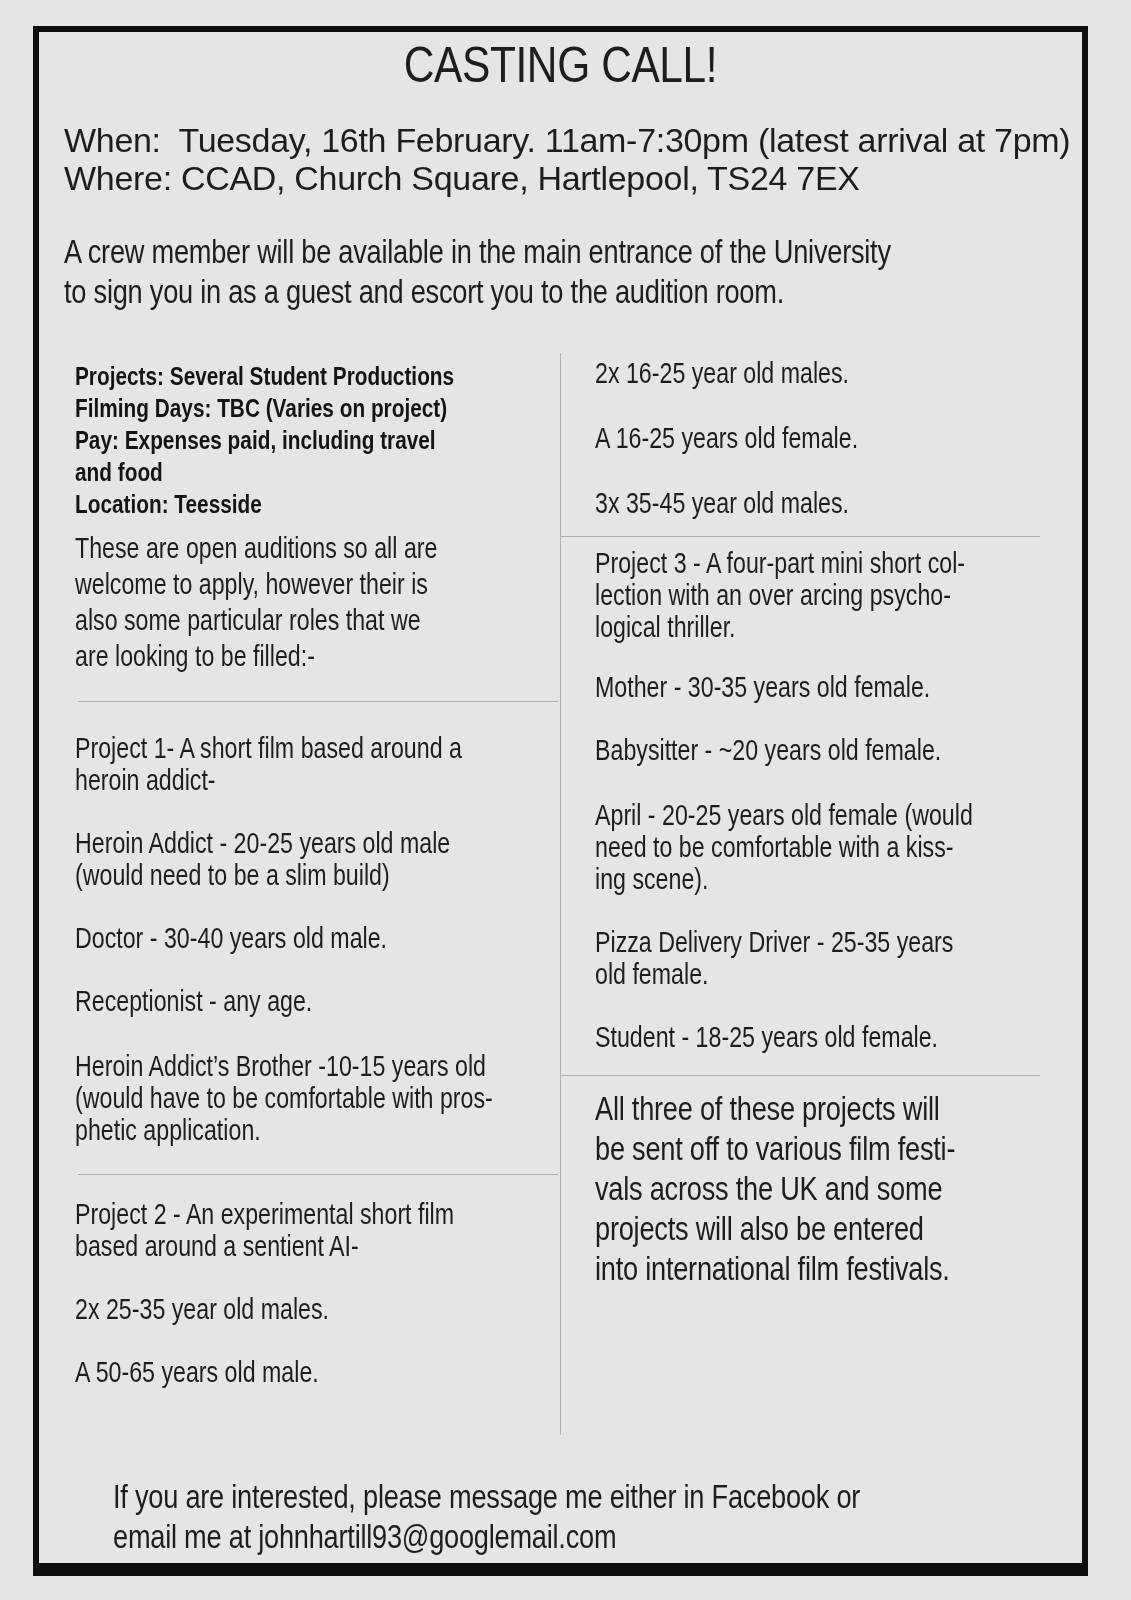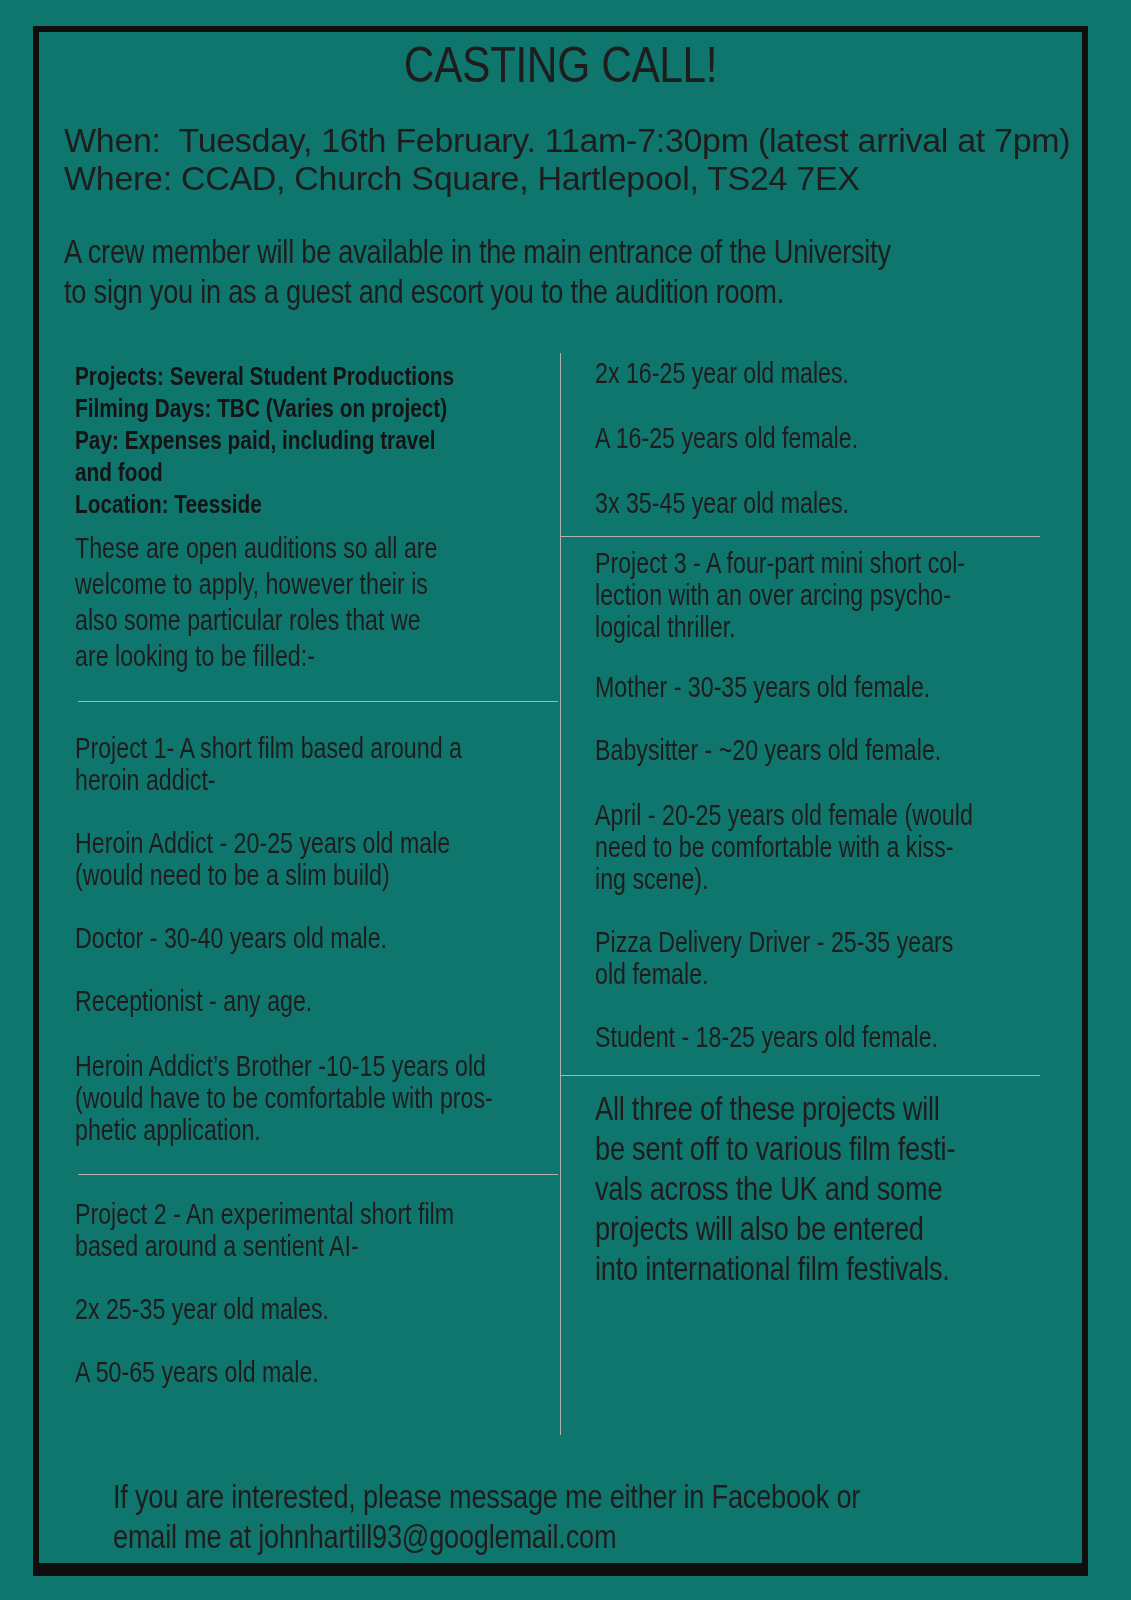--- a/index.html
+++ b/index.html
@@ -1,20 +1,20 @@
 <!DOCTYPE html>
 <html><head>
 <meta charset="utf-8">
 <style>
   html, body { margin: 0; padding: 0; background: #ffffff; }
   .page {
     position: relative;
     width: 1131px;
     height: 1600px;
-    background: #0f766e;
+    background: #e5e5e5;
     font-family: "Liberation Sans", "DejaVu Sans", sans-serif;
     color: #1f1c1d;
     overflow: hidden;
   }
   .frame {
     position: absolute;
     left: 33px; top: 26px;
     width: 1055px; height: 1550px;
     box-sizing: border-box;
     border: 6px solid #0e0e0e;

